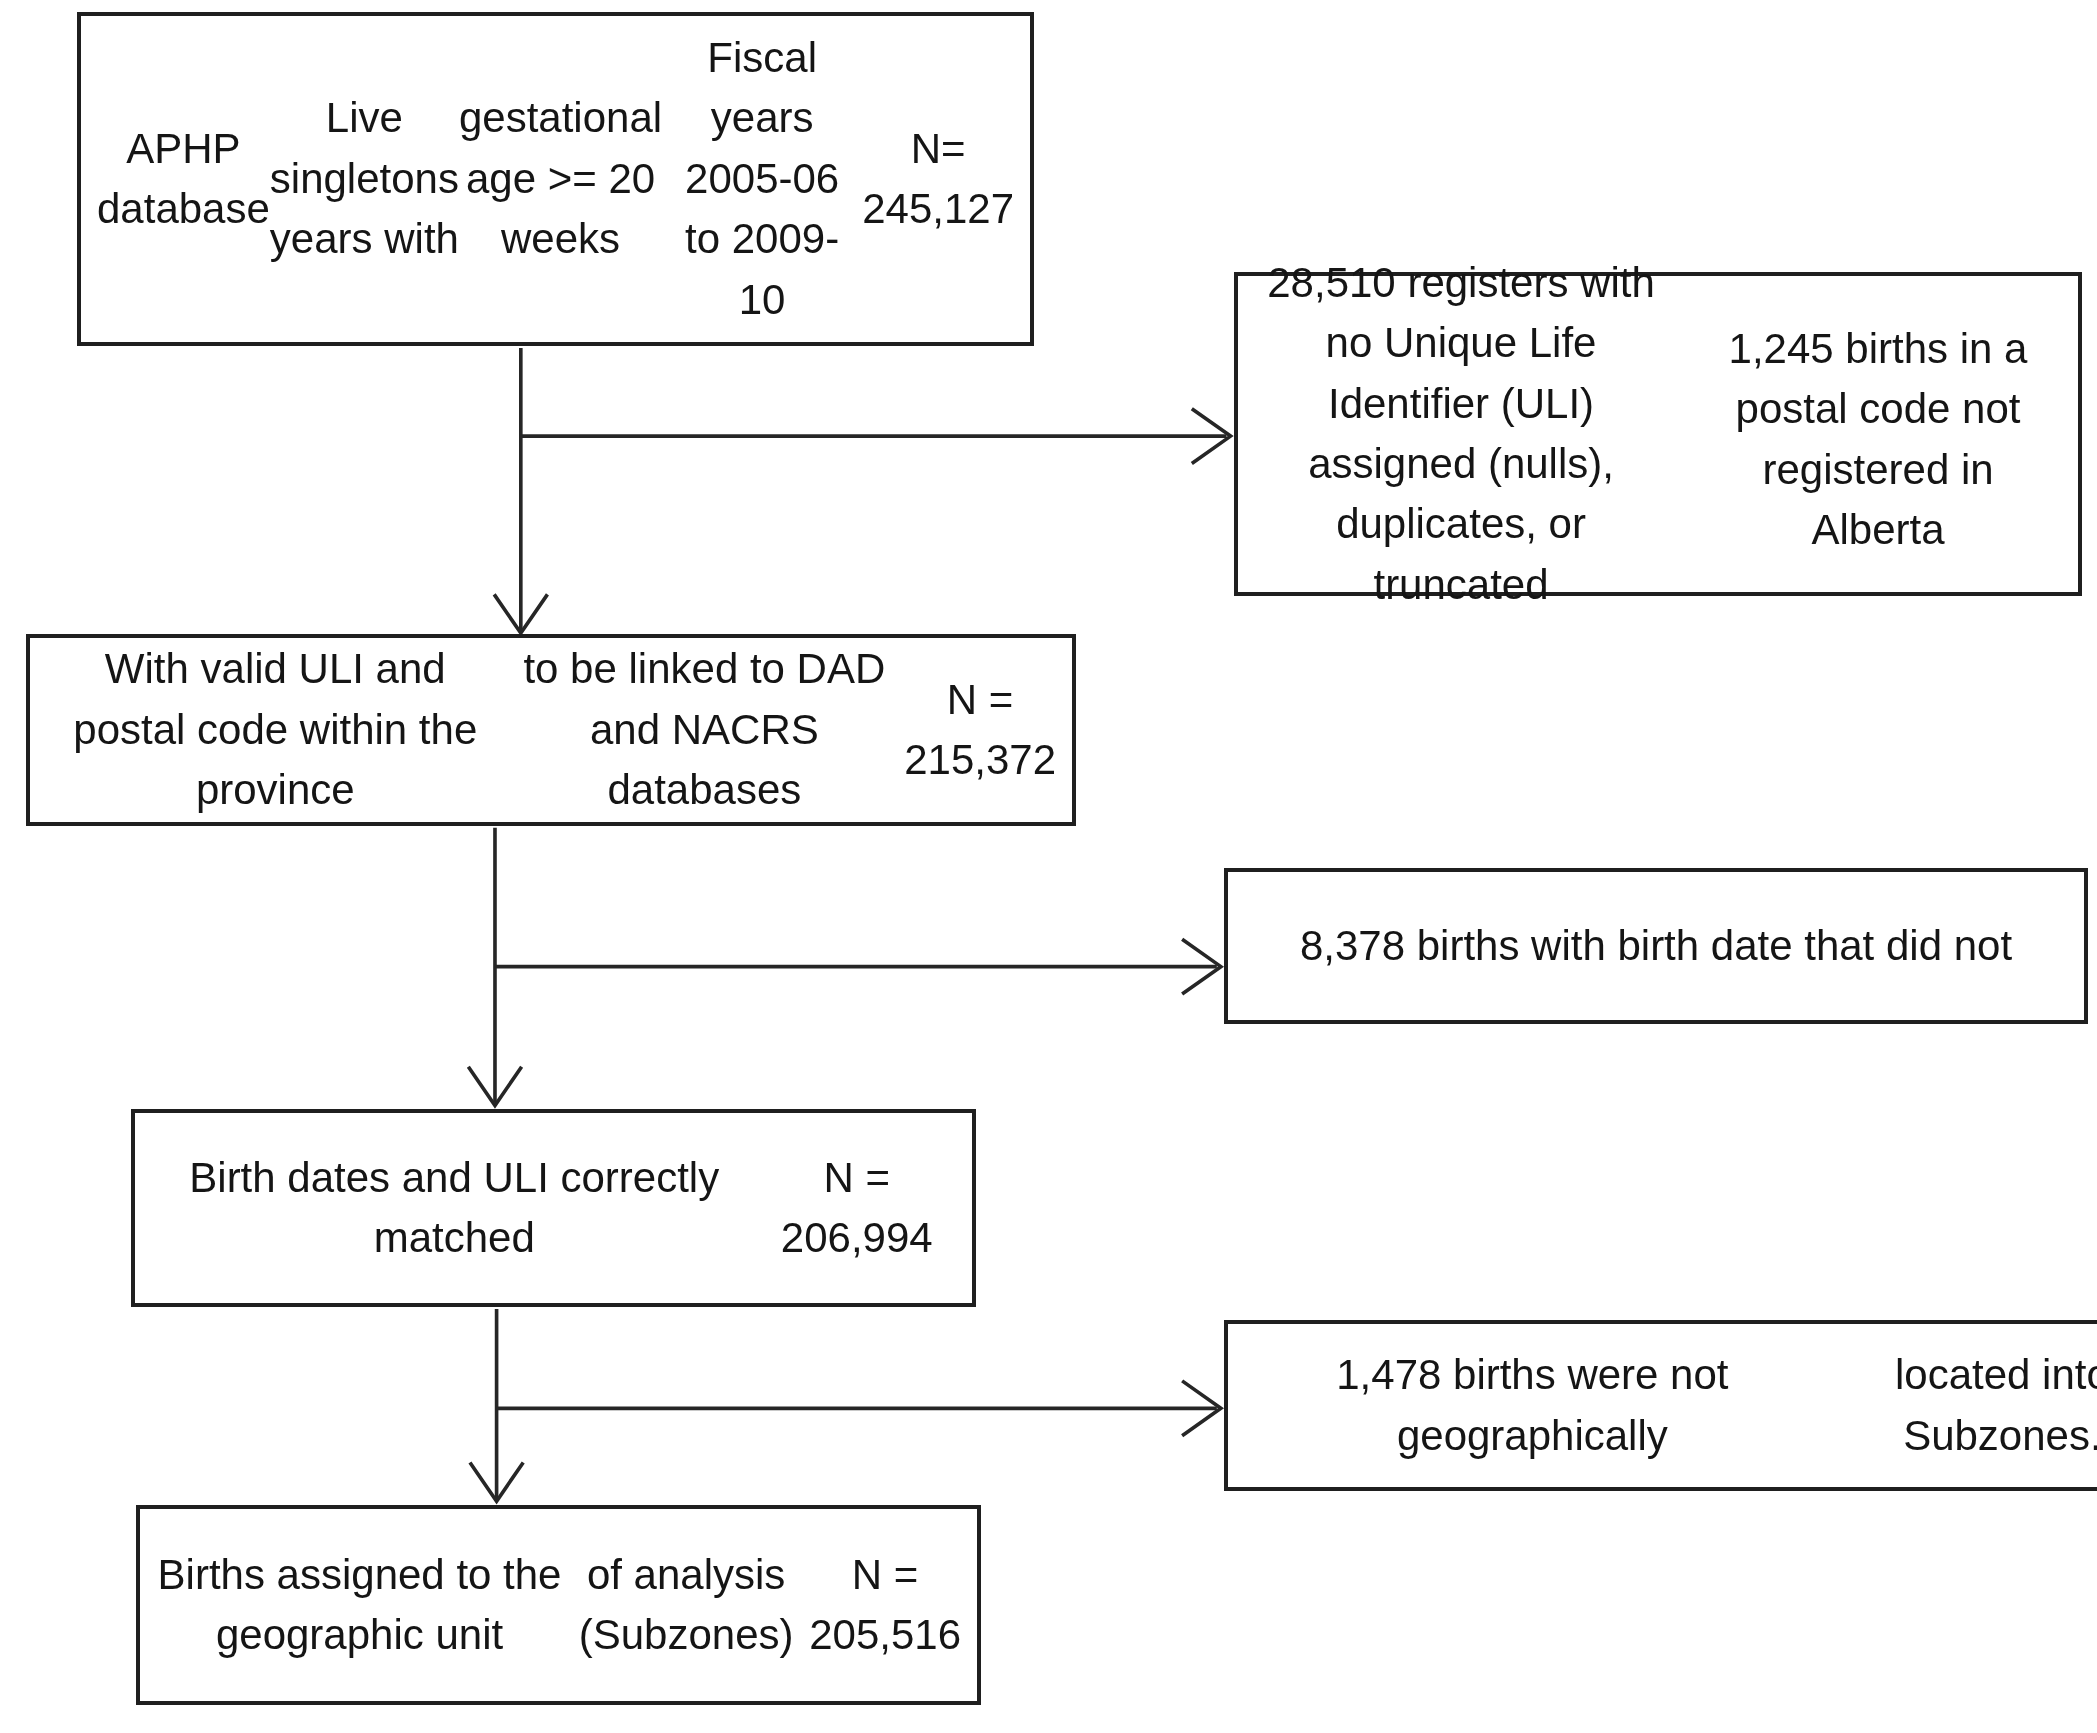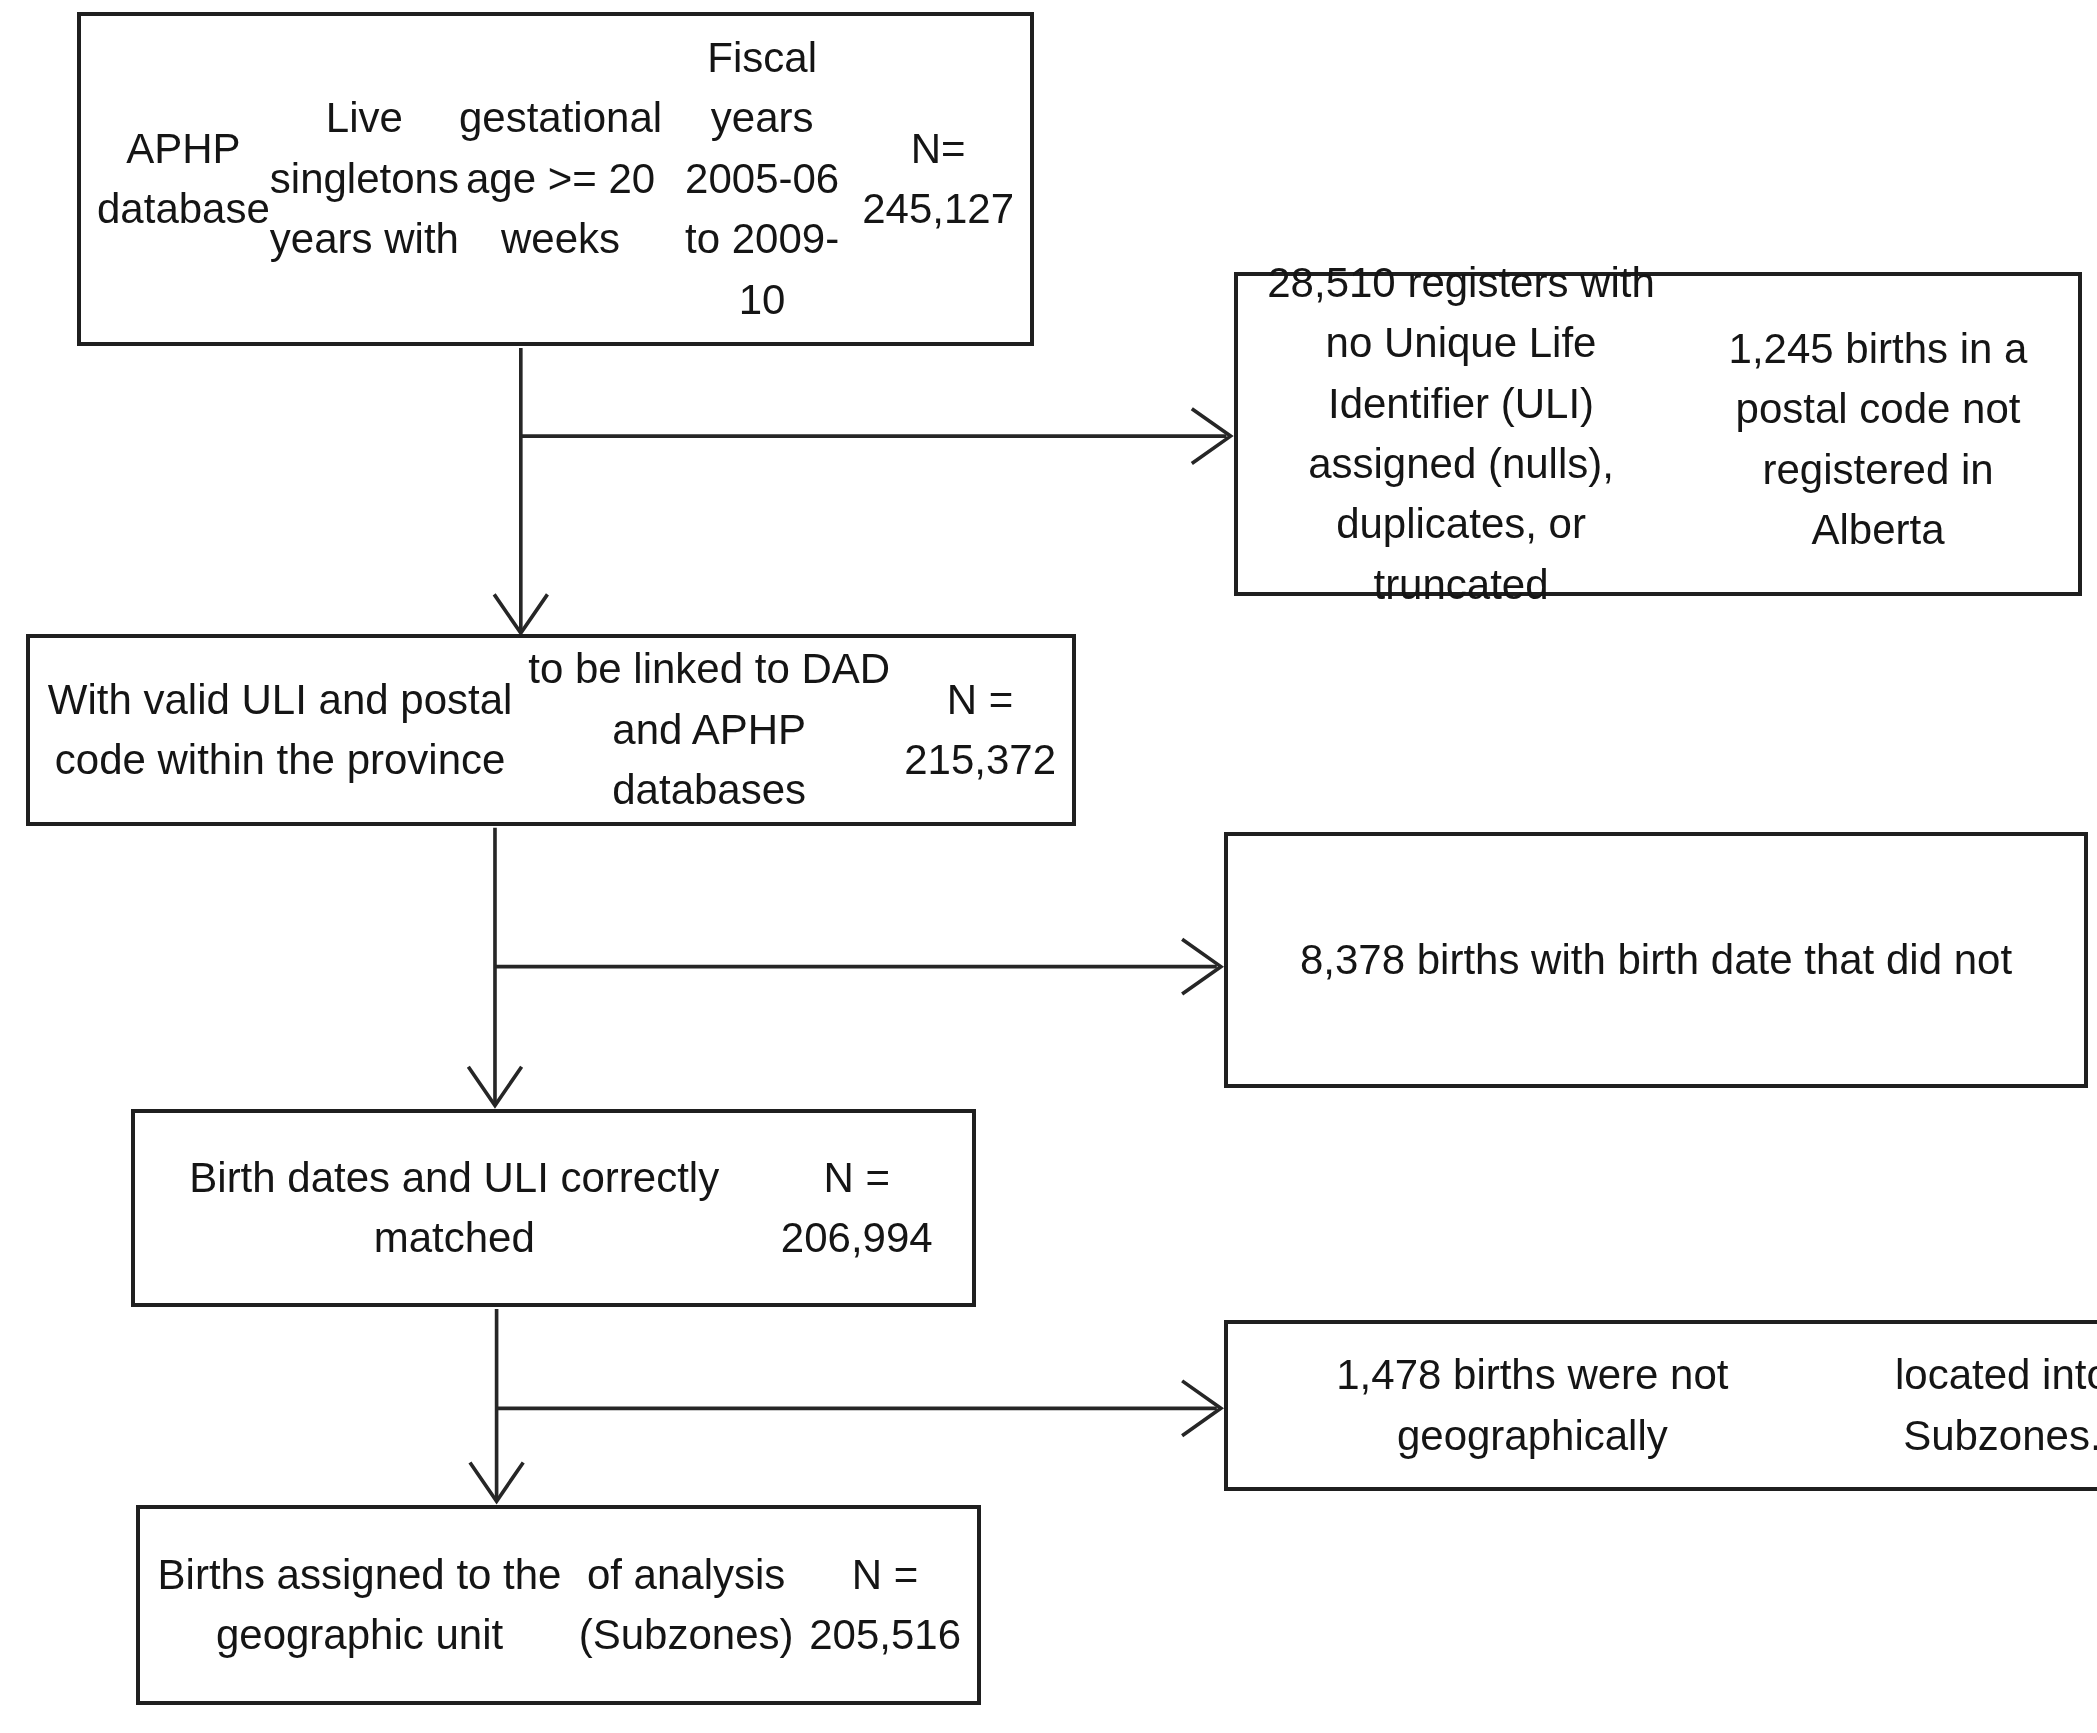--- a/index.html
+++ b/index.html
@@ -37,21 +37,21 @@
     text-align: center;
     font-size: 42px;
     line-height: 1.44;
     color: #151515;
     padding: 8px 16px;
   }
   .para + .para { margin-top: 11.3px; margin-left: 26px; }
   #box-aphp            { left: 77px;   top: 12px;   width: 957px; height: 334px; }
   #box-excl-uli        { left: 1234px; top: 272px;  width: 848px; height: 324px; }
   #box-valid-uli       { left: 26px;   top: 634px;  width: 1050px; height: 192px; text-align: center; }
-  #box-excl-birthdate  { left: 1224px; top: 832px; width: 864px; height: 256px; gap: 6px; }
+  #box-excl-birthdate  { left: 1224px; top: 868px; width: 864px; height: 156px; gap: 6px; }
   #box-matched         { left: 131px;  top: 1109px; width: 845px; height: 198px; }
   #box-excl-geo        { left: 1224px; top: 1320px; width: 980px; height: 171px; }
   #box-assigned        { left: 136px;  top: 1505px; width: 845px; height: 200px; }
   path.conn {
     fill: none;
     stroke: #262626;
     stroke-width: 4.5;
   }
 </style>
 </head>
@@ -92,21 +92,21 @@
       <div>duplicates, or truncated</div>
     </div>
     <div class="para">
       <div>1,245 births in a postal code not</div>
       <div>registered in Alberta</div>
     </div>
   </div>
 
   <div class="box" id="box-valid-uli">
     <div>With valid ULI and postal code within the province</div>
-    <div>to be linked to DAD and APHP databases</div>
+    <div>to be linked to DAD and NACRS databases</div>
     <div>N = 215,372</div>
   </div>
 
   <div class="box" id="box-excl-birthdate">
     <div>8,378 births with birth date that did not</div>
   </div>
 
   <div class="box" id="box-matched">
     <div>Birth dates and ULI correctly matched</div>
     <div>N = 206,994</div>

